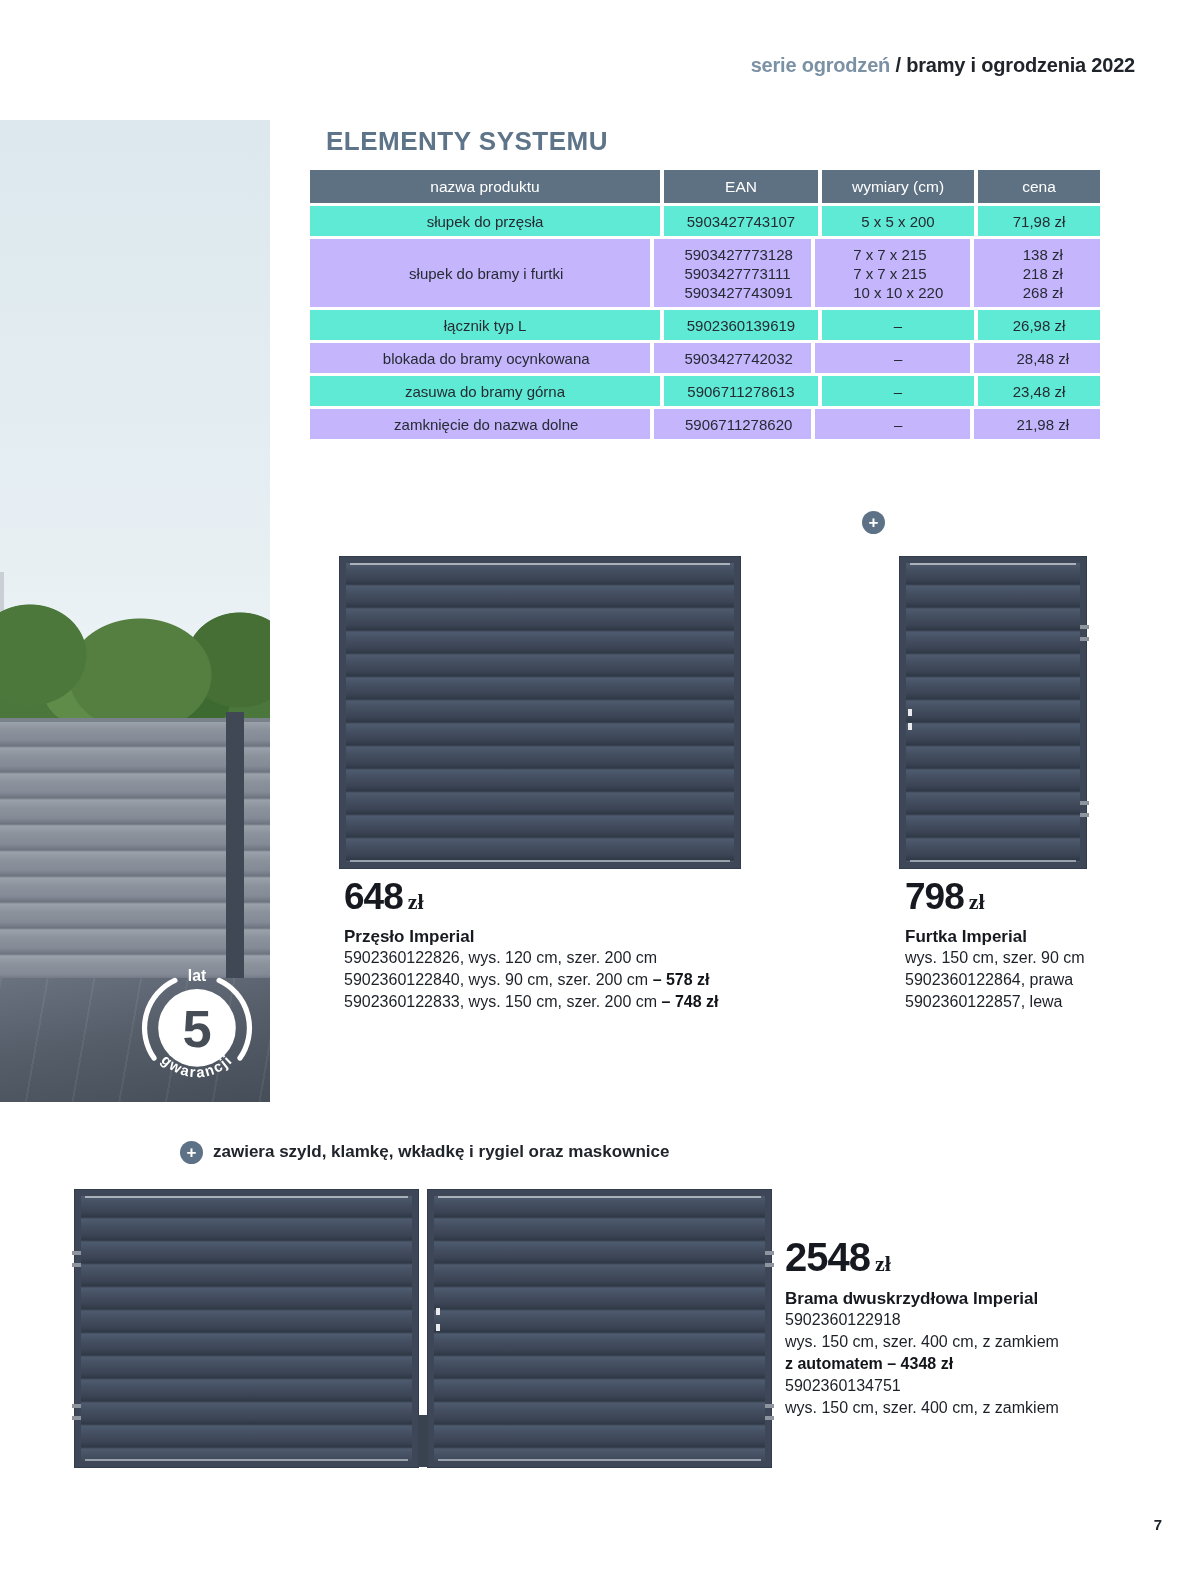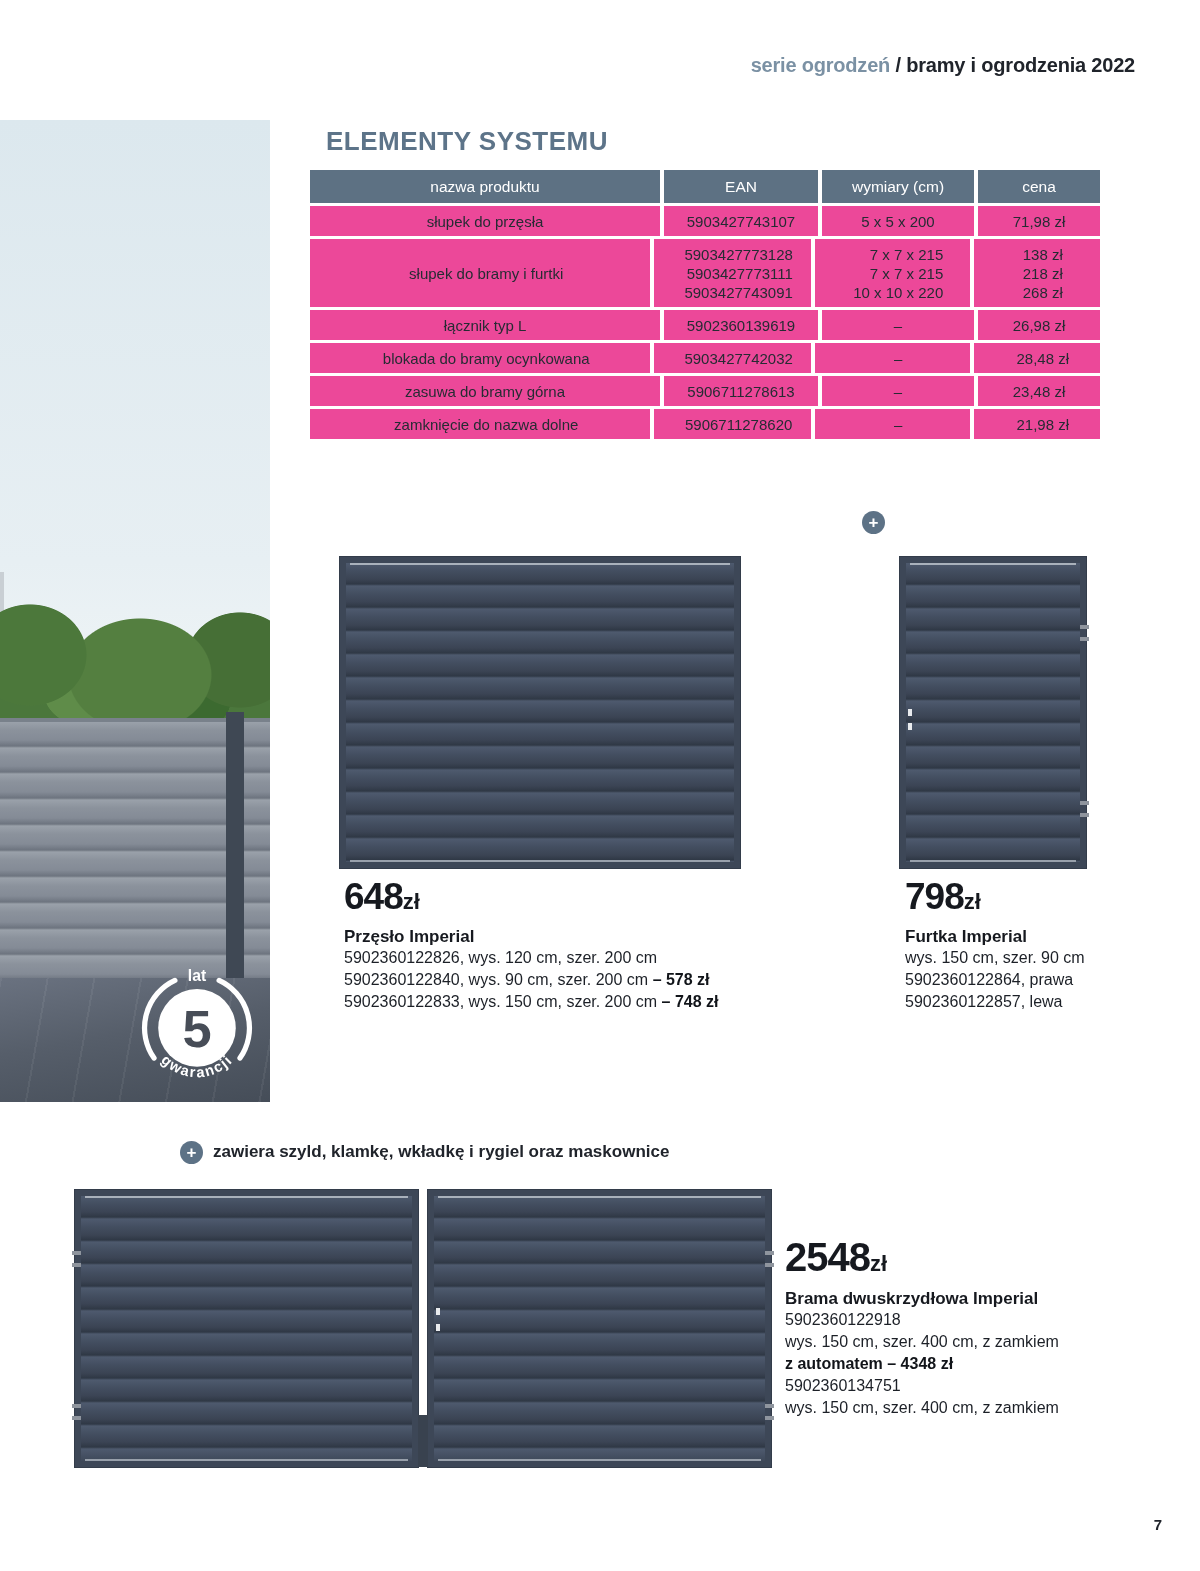--- a/index.html
+++ b/index.html
@@ -11,26 +11,26 @@
   .page-header .series{color:#7b91a4;}
   .page-header .ptitle{color:#20242b;}
 
   
   .section-title{position:absolute;left:310px;top:110px;margin:16px;font-size:26px;font-weight:700;
                  color:#5d7489;letter-spacing:0.5px;}
 
   
   .etable{position:absolute;left:310px;top:170px;width:790px;}
   .trow{display:flex;gap:4px;margin-bottom:3px;}
-  .cell{display:flex;align-items:center;justify-content:center;text-align:right;
+  .cell{display:flex;align-items:center;justify-content:center;text-align:left;
         font-size:15px;line-height:19px;color:#262b33;}
   .c1{width:350px;} .c2{width:154px;} .c3{width:152px;} .c4{width:122px;}
   .thead .cell{background:#5d7183;color:#ffffff;height:33px;font-size:15.5px;}
-  .rwhite .cell{background:#ec4899;height:30px;}
-  .rgray  .cell{background:#ec4899;height:30px;padding-left:12px;}
+  .rwhite .cell{background:#5eead4;height:30px;}
+  .rgray  .cell{background:#c4b5fd;height:30px;padding-left:12px;}
   .rtall  .cell{height:68px;white-space:pre-line;}
 
   
   .photo{position:absolute;left:0;top:120px;width:270px;height:982px;overflow:hidden;
          background:linear-gradient(180deg,#dce8ee 0%,#e7eff3 45%,#f1f6f7 62%);}
   .photo .pole{position:absolute;left:0;top:452px;width:4px;height:160px;background:#c9cfd4;}
   .photo .trees{position:absolute;left:0;top:400px;width:100%;height:215px;
      background:
        radial-gradient(ellipse 95px 85px at 30px 135px,#4c783b 59%,rgba(0,0,0,0) 60%),
        radial-gradient(ellipse 120px 95px at 140px 155px,#547f40 59%,rgba(0,0,0,0) 60%),
@@ -60,21 +60,21 @@
   .louver .rail-top{position:absolute;left:4px;right:4px;top:0;height:2px;background:#a9b1bb;}
   .louver .rail-bot{position:absolute;left:4px;right:4px;bottom:0;height:2px;background:#98a0ab;}
   .hinge{position:absolute;width:9px;height:4px;background:#8f959e;}
   .dot{position:absolute;width:4px;height:7px;background:#e9ebee;}
 
   .gate-gap-dark{position:absolute;background:#39424f;}
 
   
   .pinfo{position:absolute;}
   .price{font-size:37px;font-weight:700;letter-spacing:-1px;color:#16191f;}
-  .price .cur{font-size:22px;letter-spacing:0;}
+  .price .cur{font-size:22px;letter-spacing:0;margin-left:5px;font-family:Liberation Serif, serif;}
   .pname{font-size:17px;font-weight:700;margin-top:9px;color:#16191f;}
   .pline{font-size:16px;line-height:22px;color:#1c2027;}
   .pline b{color:#111419;}
   .big .price{font-size:40px;}
 
   .page-num{position:absolute;right:38px;top:1516px;font-size:15px;font-weight:700;color:#20242b;}
 </style>
 </head>
 <body>
 

